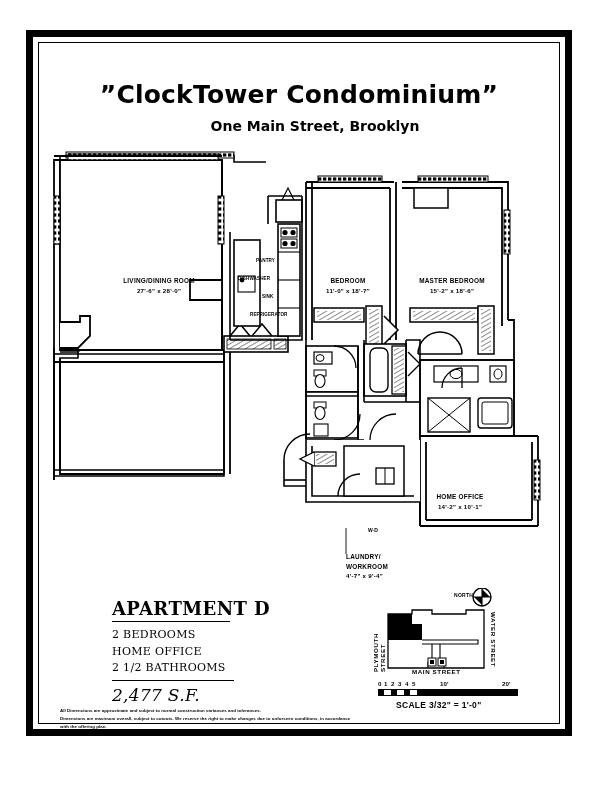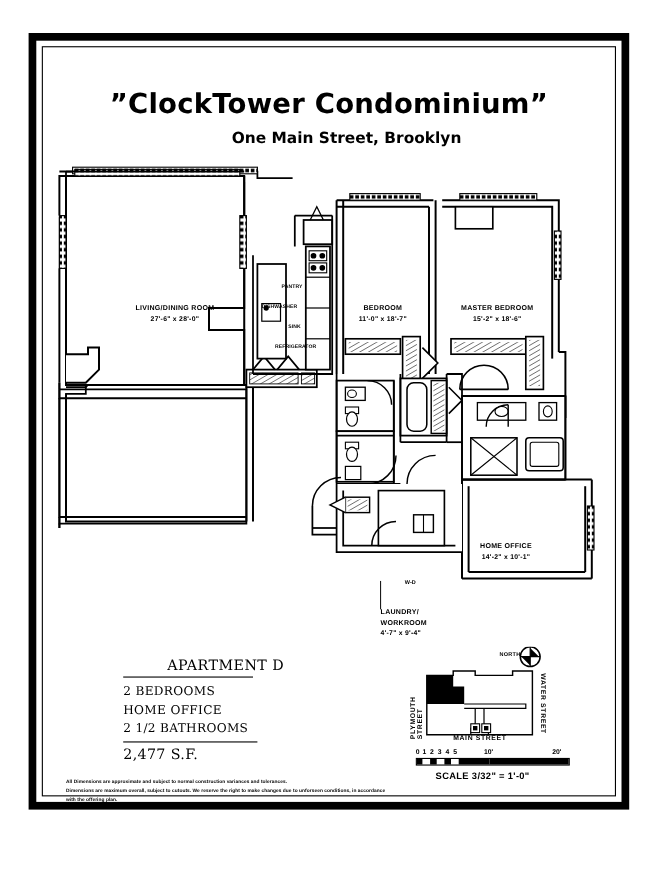--- a/index.html
+++ b/index.html
@@ -28,27 +28,27 @@
   .rlabel{position:absolute;text-align:center;font-size:6.4px;font-weight:700;
       line-height:1.5;letter-spacing:.25px;font-family:"Liberation Sans",sans-serif;
       white-space:nowrap;}
   .rlabel .dim{font-size:6.2px;font-weight:700;}
   .klabel{position:absolute;font-size:4.6px;font-weight:700;white-space:nowrap;
       letter-spacing:.1px;font-family:"Liberation Sans",sans-serif;}
   .wdlabel{position:absolute;font-size:5px;font-weight:700;white-space:nowrap;}
 
   
   .apt-block{position:absolute;left:112px;top:598px;width:190px;}
-  .apt-title{font-size:13px;font-weight:400;letter-spacing:.4px;
-      font-family:"DejaVu Serif",serif;padding-bottom:2px;margin-left:40px;}
+  .apt-title{font-size:18px;font-weight:700;letter-spacing:.4px;
+      font-family:"DejaVu Serif",serif;padding-bottom:2px;}
   .apt-rule{border-bottom:1.6px solid #000;width:118px;margin-bottom:5px;}
   .apt-line{font-size:11px;letter-spacing:.3px;font-family:"DejaVu Serif",serif;
       line-height:1.52;}
   .apt-rule2{border-bottom:1.6px solid #000;width:122px;margin:3px 0 4px 0;}
-  .apt-sf{font-size:13px;letter-spacing:.3px;font-family:"DejaVu Serif",serif;}
+  .apt-sf{font-size:17px;letter-spacing:.3px;font-family:"DejaVu Serif",serif;font-style:italic;}
 
   
   .disclaimer{position:absolute;left:60px;top:707px;width:300px;
       font-size:4.4px;line-height:1.85;letter-spacing:.05px;font-weight:600;}
   .scale-text{position:absolute;left:396px;top:700px;font-size:8.5px;
       font-weight:700;letter-spacing:.3px;}
 
   
   .sitemap{position:absolute;left:366px;top:588px;width:150px;height:88px;}
   .street{position:absolute;font-size:6.2px;font-weight:700;letter-spacing:.6px;}

